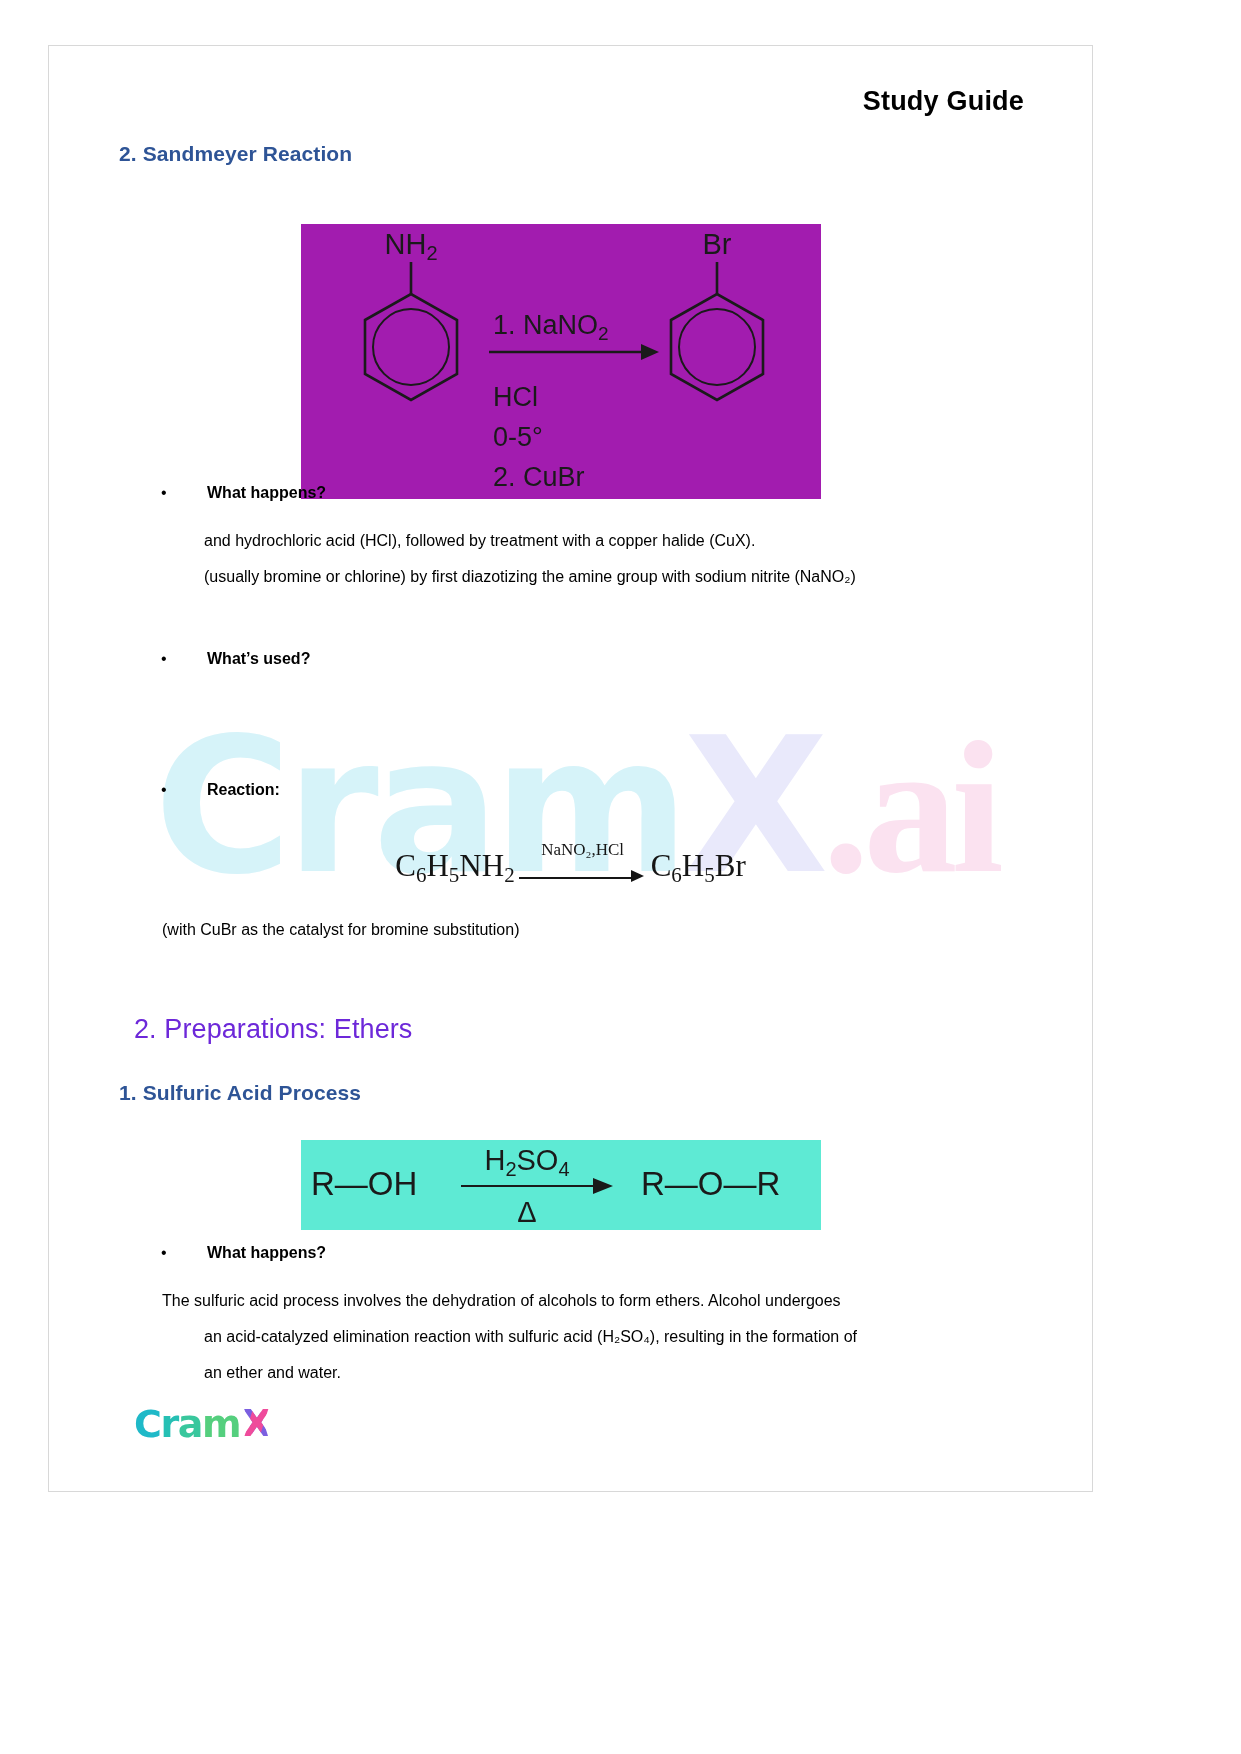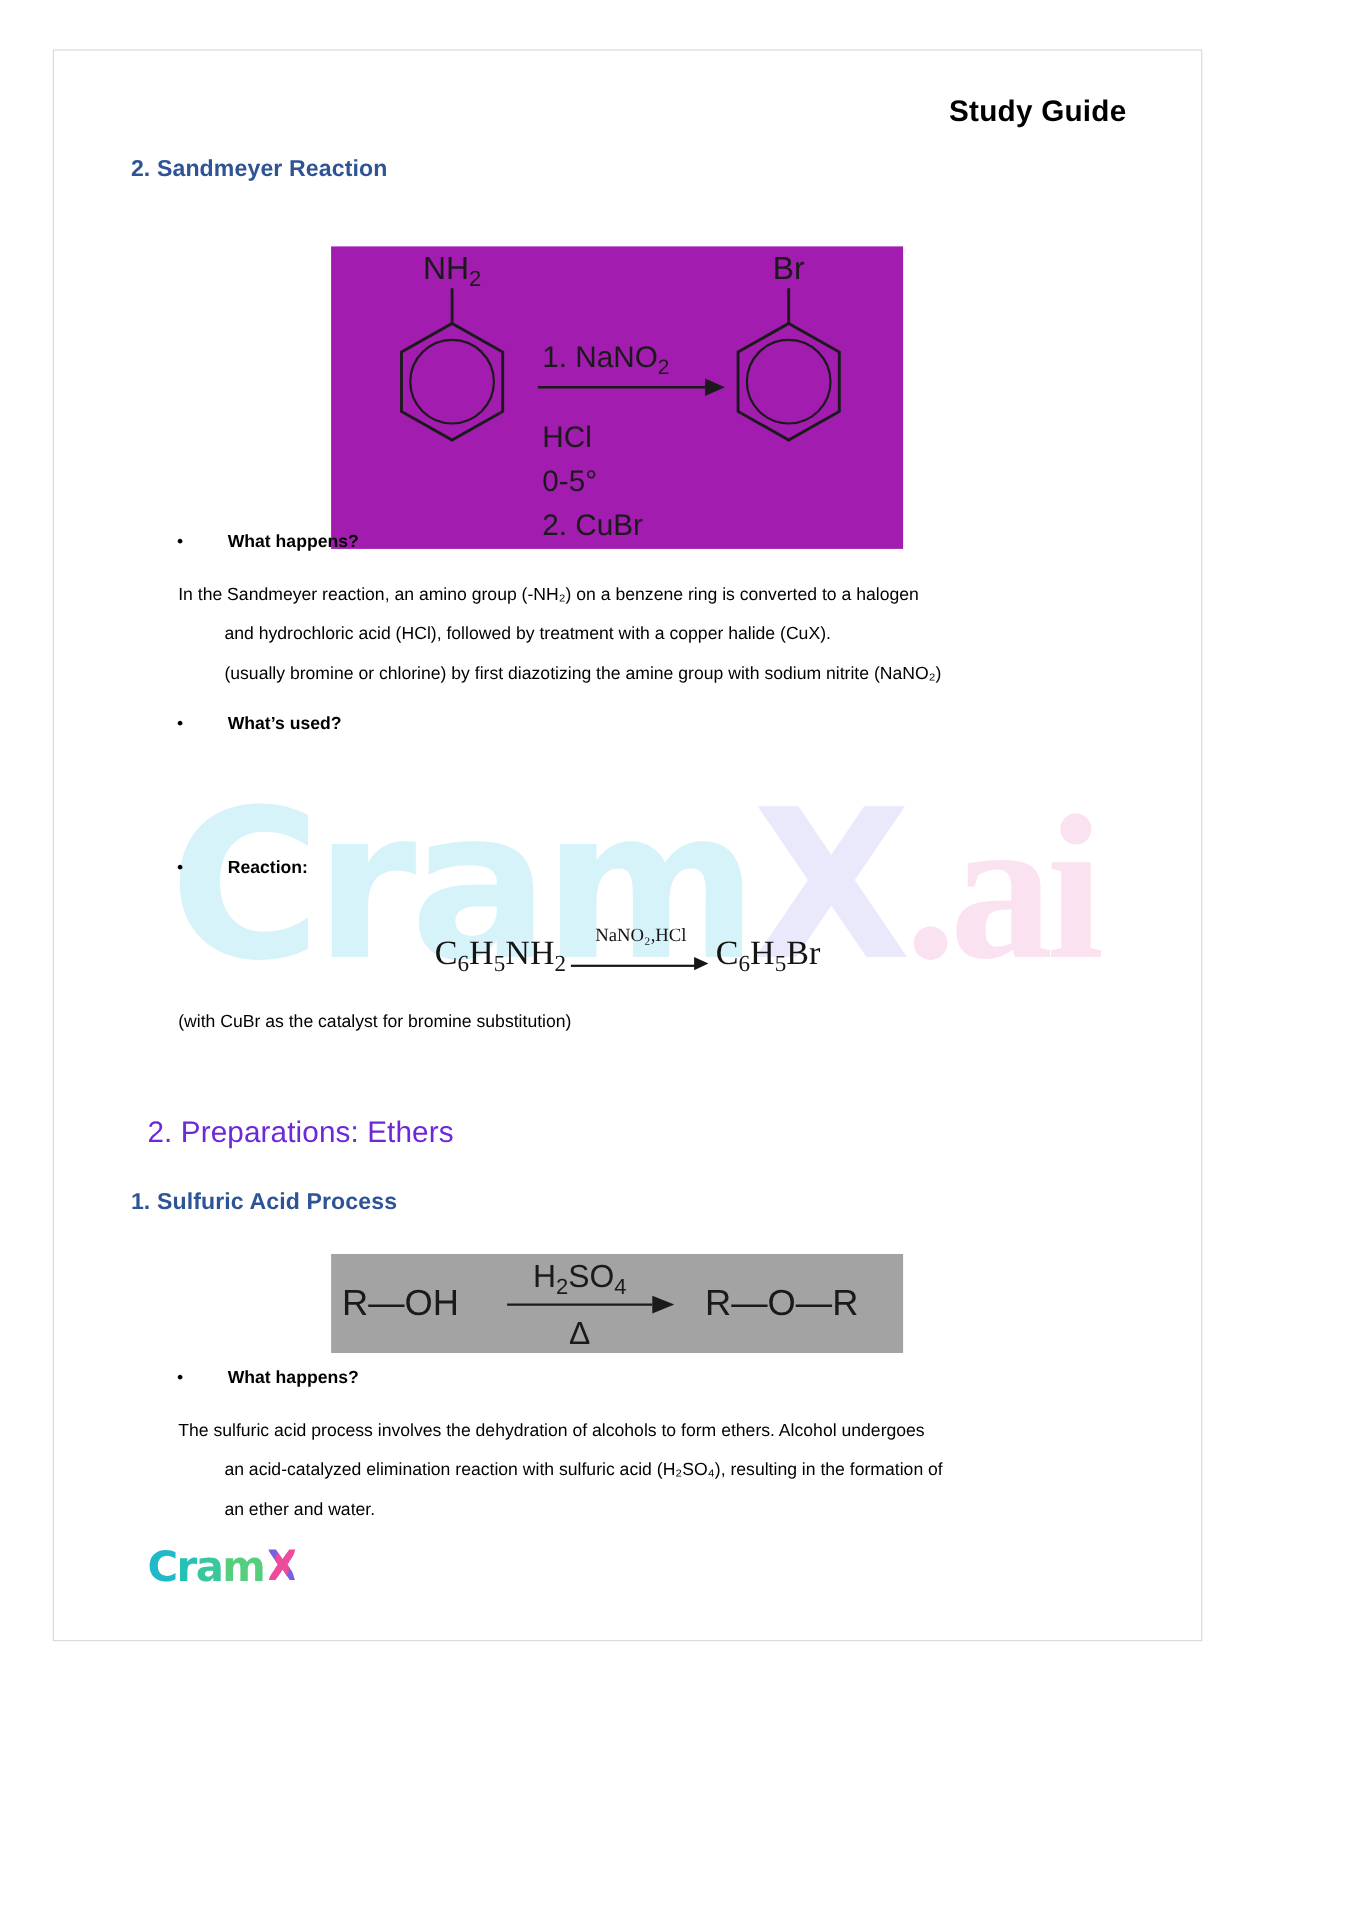--- a/index.html
+++ b/index.html
@@ -101,21 +101,21 @@
     position:absolute;
     left:252px;top:178px;
     width:520px;height:275px;
     background:#a21caf;
     z-index:2;
   }
   .scheme2{
     position:absolute;
     left:252px;top:1094px;
     width:520px;height:90px;
-    background:#a3a3a3;
+    background:#5eead4;
     z-index:2;
   }
 
   
   .eq{
     position:absolute;
     left:0;right:0;
     text-align:center;
     font-family:"Liberation Serif", serif;
     color:#151515;
@@ -209,21 +209,20 @@
       <text x="192" y="222" font-family="Liberation Sans, sans-serif" font-size="27" fill="#1a1a1a">0-5°</text>
       <text x="192" y="262" font-family="Liberation Sans, sans-serif" font-size="27" fill="#1a1a1a">2. CuBr</text>
     </svg>
   </div>
 
   <div class="bullet" style="top:438px">
     <span class="dot">•</span><span class="btxt">What happens?</span>
   </div>
 
   <div class="para" style="top:477px">
-    <span>In the Sandmeyer reaction, an amino group (-NH₂) on a benzene ring is converted to a halogen</span>
     <span class="ind">and hydrochloric acid (HCl), followed by treatment with a copper halide (CuX).</span>
     <span class="ind">(usually bromine or chlorine) by first diazotizing the amine group with sodium nitrite (NaNO₂)</span>
   </div>
 
   <div class="bullet" style="top:604px">
     <span class="dot">•</span><span class="btxt">What’s used?</span>
   </div>
 
 
   <div class="bullet" style="top:735px">

